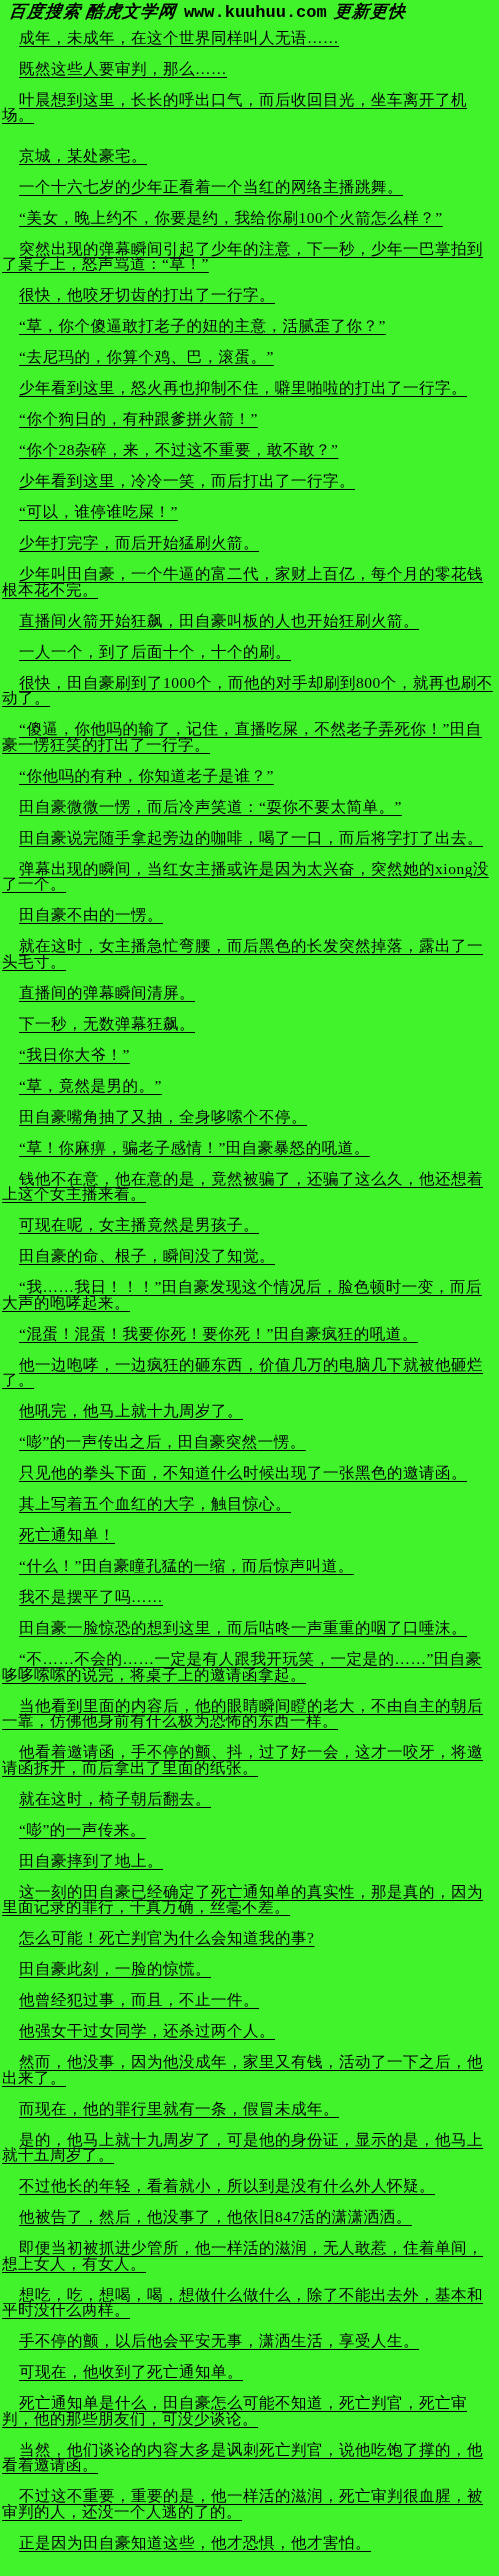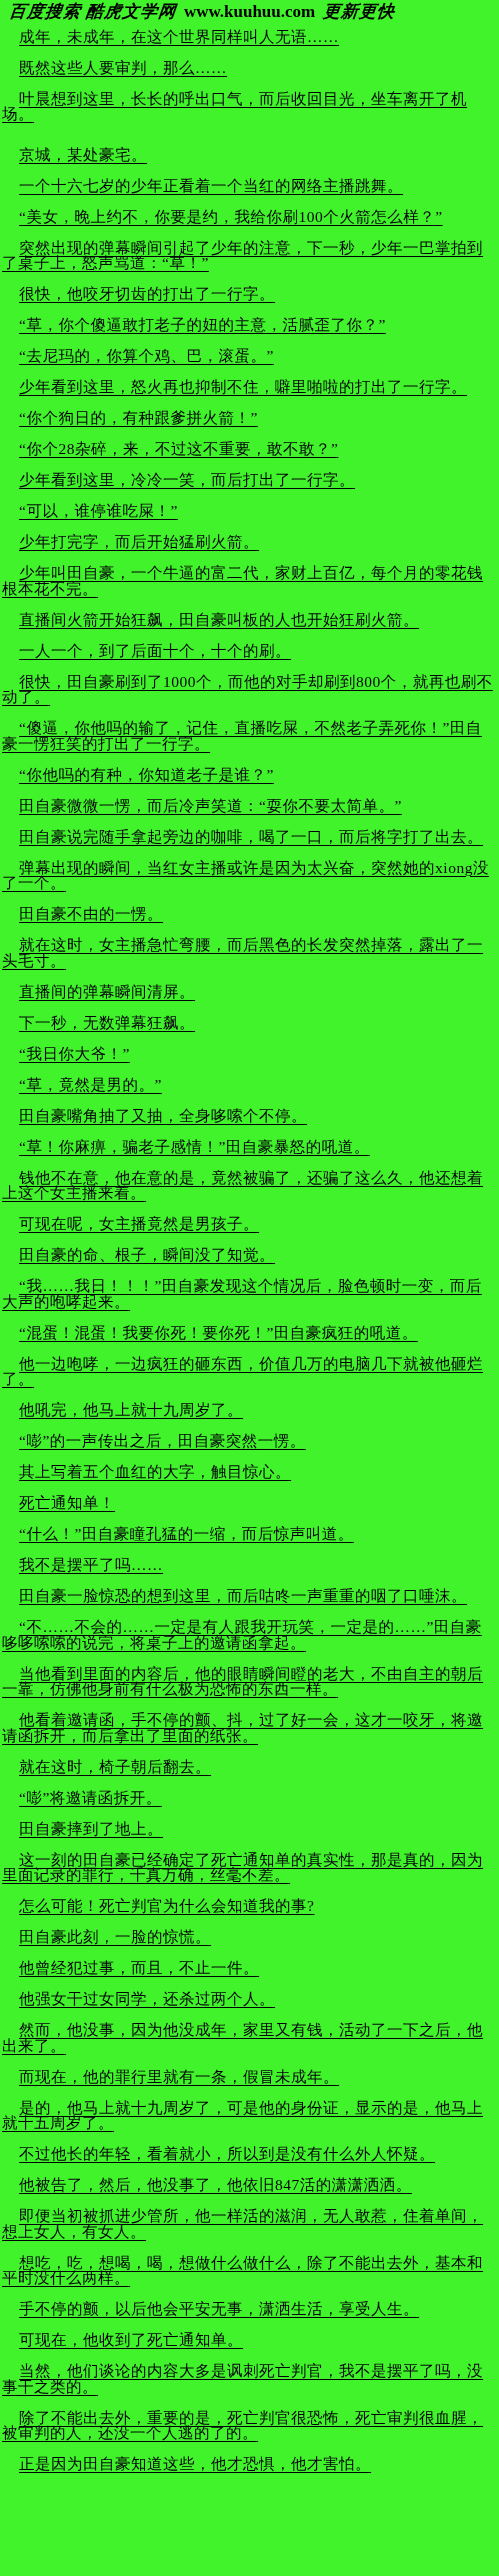--- a/index.html
+++ b/index.html
@@ -23,20 +23,21 @@
   .banner .cn{
     font-style:italic;
     letter-spacing:1px;
     transform:skewX(-6deg);
     display:inline-block;
   }
   .banner .url{
     font-style:normal;
     letter-spacing:0;
     margin:0 3.1px;
+    font-family:Liberation Mono, monospace;
   }
   .novel{
     padding:0 4.1px 0 2.1px;
   }
   p.para{
     margin:0 0 15.5px 0;
     font-size:15.5px;
     line-height:15.5px;
     letter-spacing:0.5px;
   }
@@ -176,20 +177,23 @@
     <p class="para">
       <span class="ln">他一边咆哮，一边疯狂的砸东西，价值几万的电脑几下就被他砸烂了。</span>
     </p>
     <p class="para">
       <span class="ln">他吼完，他马上就十九周岁了。</span>
     </p>
     <p class="para">
       <span class="ln">“嘭”的一声传出之后，田自豪突然一愣。</span>
     </p>
     <p class="para">
+      <span class="ln">只见他的拳头下面，不知道什么时候出现了一张黑色的邀请函。</span>
+    </p>
+    <p class="para">
       <span class="ln">其上写着五个血红的大字，触目惊心。</span>
     </p>
     <p class="para">
       <span class="ln">死亡通知单！</span>
     </p>
     <p class="para">
       <span class="ln">“什么！”田自豪瞳孔猛的一缩，而后惊声叫道。</span>
     </p>
     <p class="para">
       <span class="ln">我不是摆平了吗……</span>
@@ -203,21 +207,21 @@
     <p class="para">
       <span class="ln">当他看到里面的内容后，他的眼睛瞬间瞪的老大，不由自主的朝后一靠，仿佛他身前有什么极为恐怖的东西一样。</span>
     </p>
     <p class="para">
       <span class="ln">他看着邀请函，手不停的颤、抖，过了好一会，这才一咬牙，将邀请函拆开，而后拿出了里面的纸张。</span>
     </p>
     <p class="para">
       <span class="ln">就在这时，椅子朝后翻去。</span>
     </p>
     <p class="para">
-      <span class="ln">“嘭”将邀请函拆开。</span>
+      <span class="ln">“嘭”的一声传来。</span>
     </p>
     <p class="para">
       <span class="ln">田自豪摔到了地上。</span>
     </p>
     <p class="para">
       <span class="ln">这一刻的田自豪已经确定了死亡通知单的真实性，那是真的，因为里面记录的罪行，千真万确，丝毫不差。</span>
     </p>
     <p class="para">
       <span class="ln">怎么可能！死亡判官为什么会知道我的事?</span>
     </p>
@@ -251,22 +255,25 @@
     <p class="para">
       <span class="ln">想吃，吃，想喝，喝，想做什么做什么，除了不能出去外，基本和平时没什么两样。</span>
     </p>
     <p class="para">
       <span class="ln">手不停的颤，以后他会平安无事，潇洒生活，享受人生。</span>
     </p>
     <p class="para">
       <span class="ln">可现在，他收到了死亡通知单。</span>
     </p>
     <p class="para">
-      <span class="ln">当然，他们谈论的内容大多是讽刺死亡判官，我不是摆平了吗，没事干之类的。</span>
-    </p>
-    <p class="para">
-      <span class="ln">除了不能出去外，重要的是，死亡判官很恐怖，死亡审判很血腥，被审判的人，还没一个人逃的了的。</span>
+      <span class="ln">死亡通知单是什么，田自豪怎么可能不知道，死亡判官，死亡审判，他的那些朋友们，可没少谈论。</span>
+    </p>
+    <p class="para">
+      <span class="ln">当然，他们谈论的内容大多是讽刺死亡判官，说他吃饱了撑的，他看着邀请函。</span>
+    </p>
+    <p class="para">
+      <span class="ln">不过这不重要，重要的是，他一样活的滋润，死亡审判很血腥，被审判的人，还没一个人逃的了的。</span>
     </p>
     <p class="para">
       <span class="ln">正是因为田自豪知道这些，他才恐惧，他才害怕。</span>
     </p>
   </div>
 
 
 </body></html>

